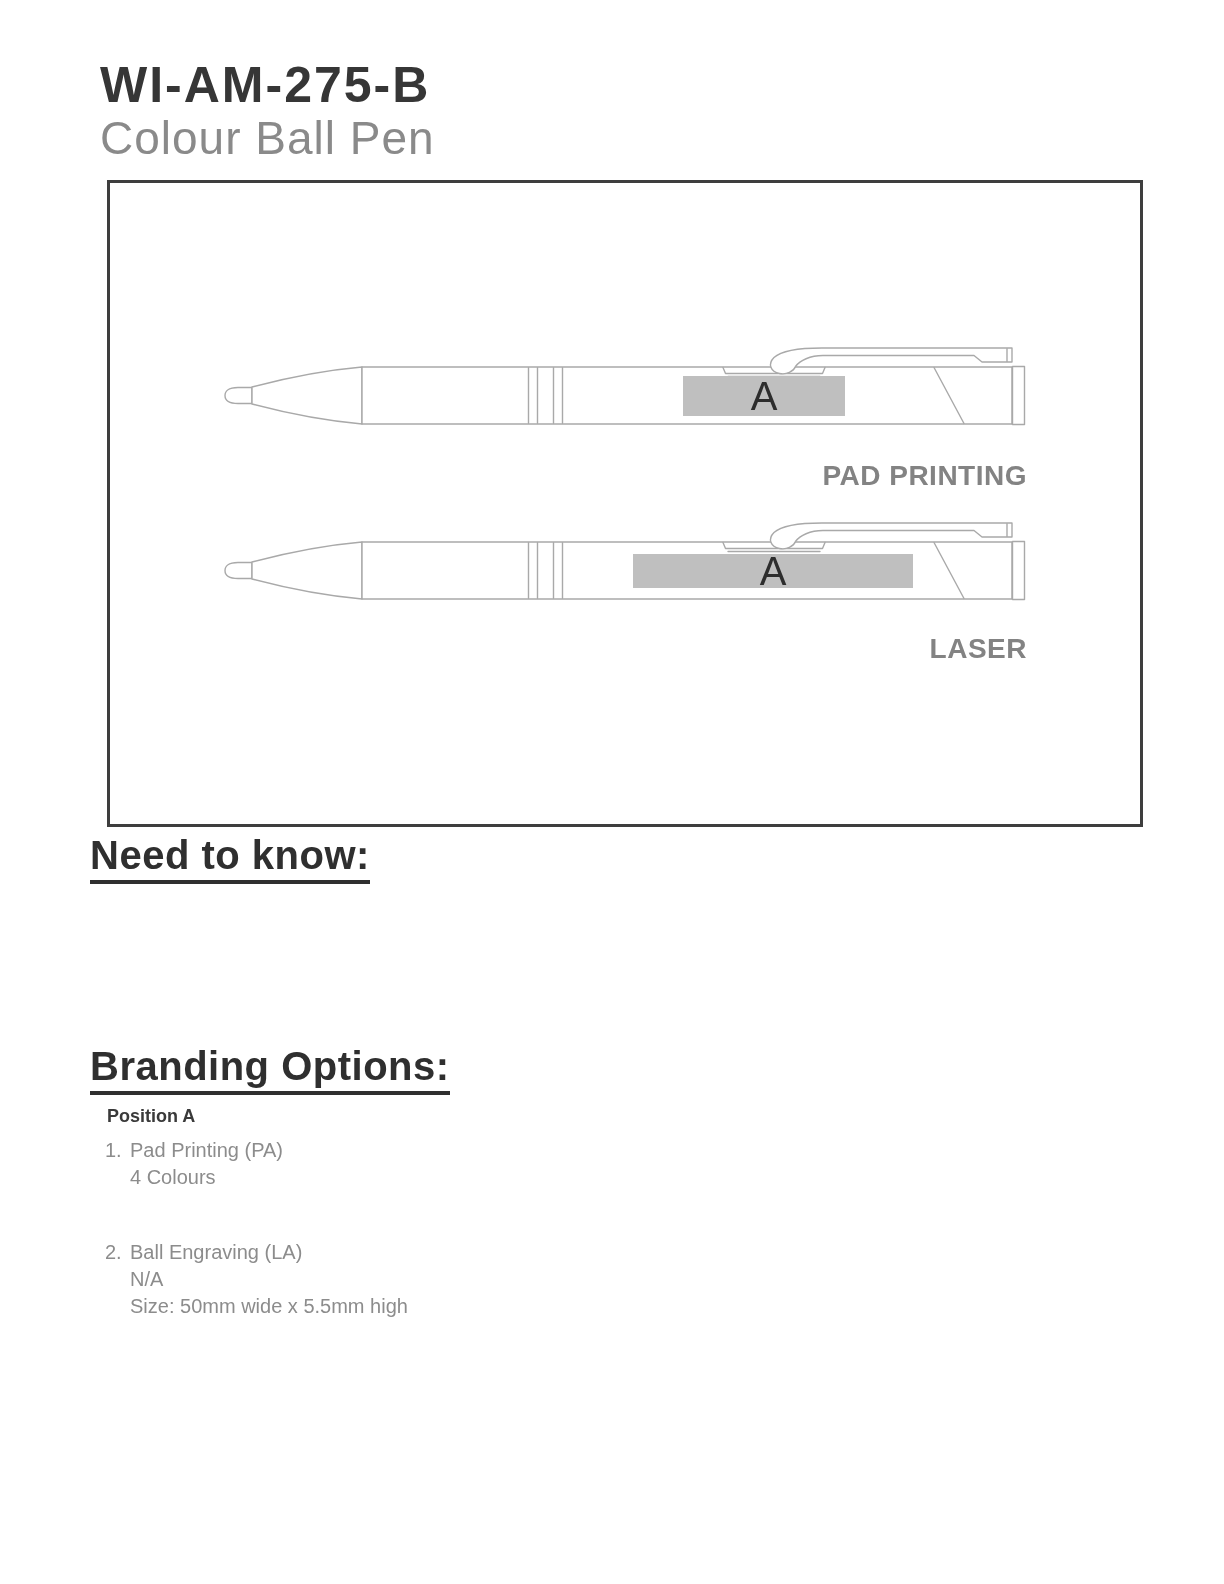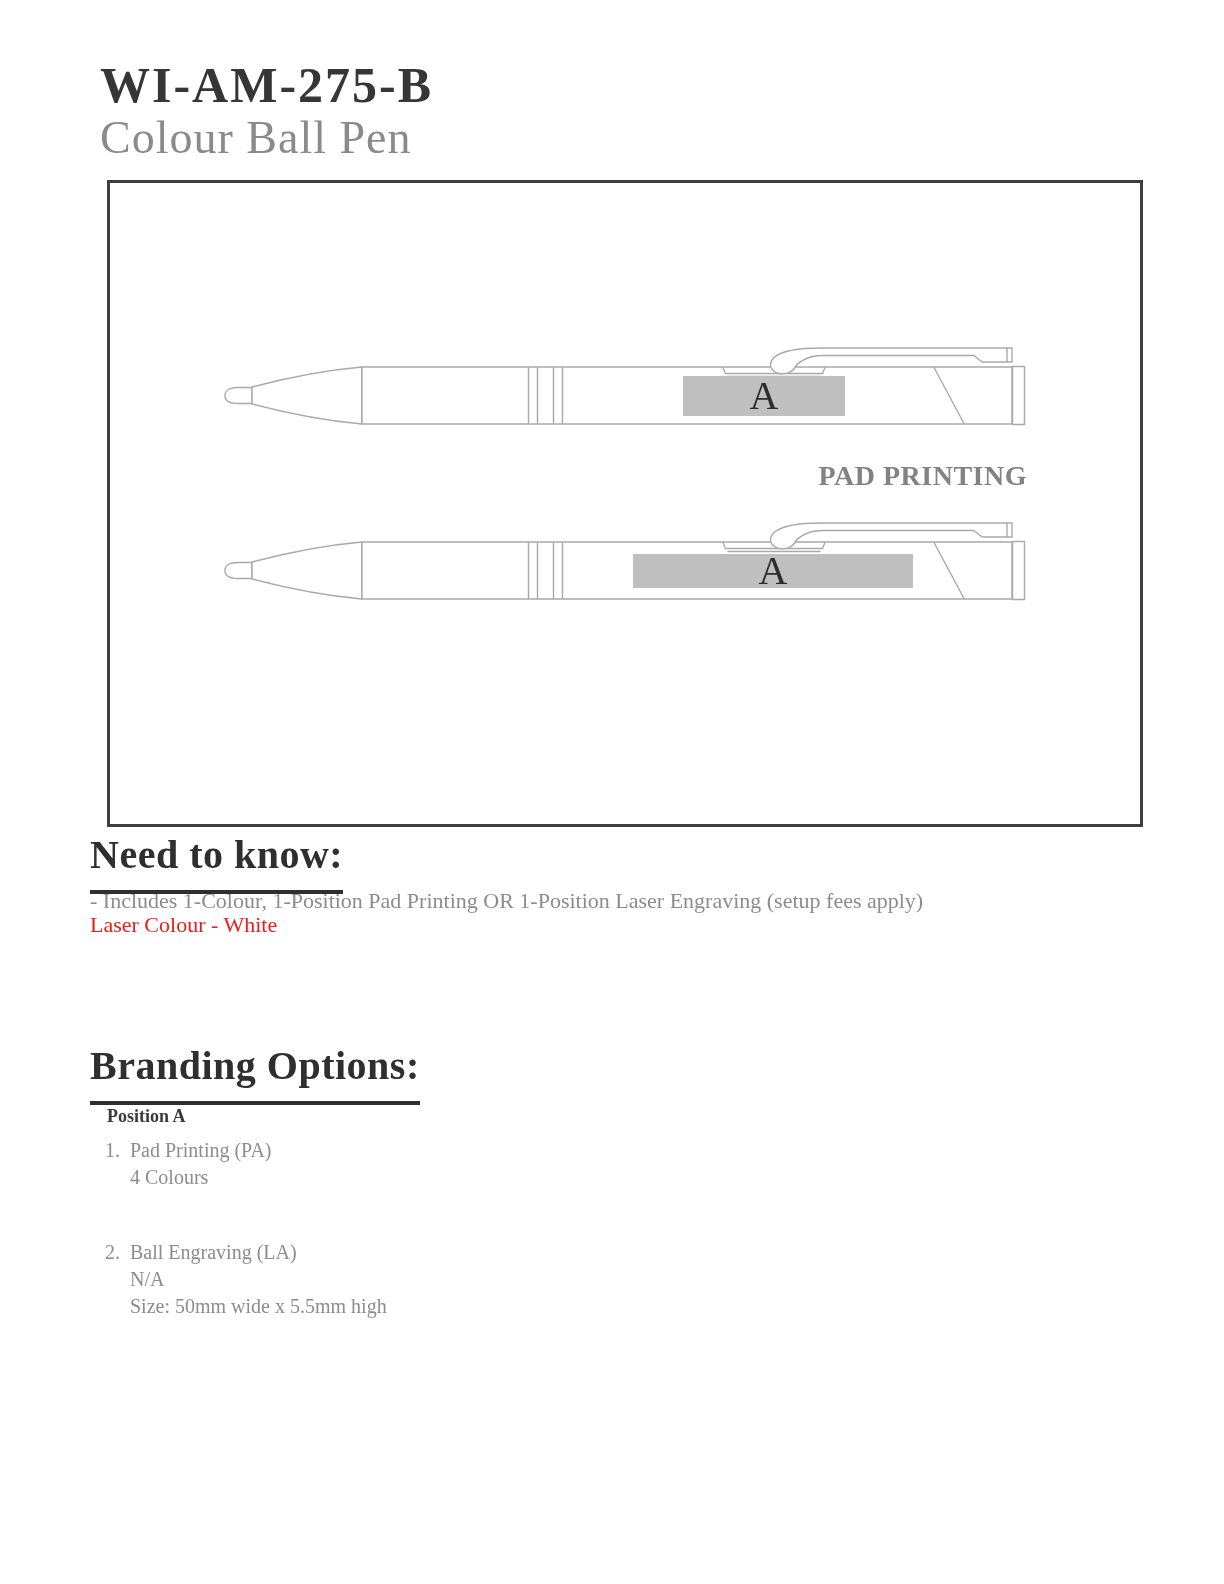--- a/index.html
+++ b/index.html
@@ -1,21 +1,21 @@
 <!DOCTYPE html>
 <html><head>
 <meta charset="utf-8">
 <style>
   * { margin:0; padding:0; box-sizing:border-box; }
   html,body { background:#ffffff; }
   .page {
     position:relative;
     width:1224px; height:1420px;
     background:#ffffff;
-    font-family:Liberation Serif, serif;
+    font-family:Liberation Sans, sans-serif;
     overflow:hidden;
   }
   .abs { position:absolute; }
 
   
   .product-code {
     left:100px; top:58px;
     font-size:50px; font-weight:bold; letter-spacing:2px;
     color:#363636; line-height:1.1;
   }
@@ -52,21 +52,21 @@
     color:#838383;
   }
   .caption-1 { top:276px; }
   .caption-2 { top:449px; }
 
   
   .section-heading {
     font-size:40px; font-weight:bold; letter-spacing:0.5px;
     color:#2f2f2f; line-height:1.1;
     border-bottom:4px solid #2f2f2f;
-    padding-bottom:13px;
+    padding-bottom:3px;
     display:inline-block;
   }
   .need-heading { left:90px; top:833px; }
   .branding-heading { left:90px; top:1044px; }
 
   
   .need-body {
     left:90px; top:889px;
     font-size:22px; line-height:24px;
     color:#8c8c8c;
@@ -135,29 +135,26 @@
         <line x1="506" y1="46.5" x2="598" y2="46.5"></line>
         <line x1="712" y1="37.5" x2="742" y2="93.5"></line>
         <path fill="#ffffff" d="M790,18 L600,18 C577,18 559,21 552,27.5 C545.5,34 548.5,41.5 557.5,43.5 C564.5,45 571.5,41.5 573.5,36.5 C578,30.5 588,25.5 601,25.5 L752,25.5 L760,32 L790,32 Z"></path>
         <line x1="785" y1="18.7" x2="785" y2="31.4"></line>
         <rect fill="#ffffff" x="790.5" y="36.5" width="12" height="58"></rect>
       </g>
     </svg>
     <div class="brand-rect brand-rect-2">
       <span>A</span>
     </div>
+    <div class="pen-caption caption-2">LASER</div>
 
   </div>
 
   <div class="abs need-heading">
     <span class="section-heading">Need to know:</span>
-  </div>
-  <div class="abs need-body">
-    <div>- Includes 1-Colour, 1-Position Pad Printing OR 1-Position Laser Engraving (setup fees apply)</div>
-    <div class="laser-note">Laser Colour - White</div>
   </div>
 
   <div class="abs branding-heading">
     <span class="section-heading">Branding Options:</span>
   </div>
   <div class="abs position-title">Position A</div>
 
   <div class="abs brand-item item-1">
     <div>
       <span class="item-num">1.</span><span>Pad Printing (PA)</span>

